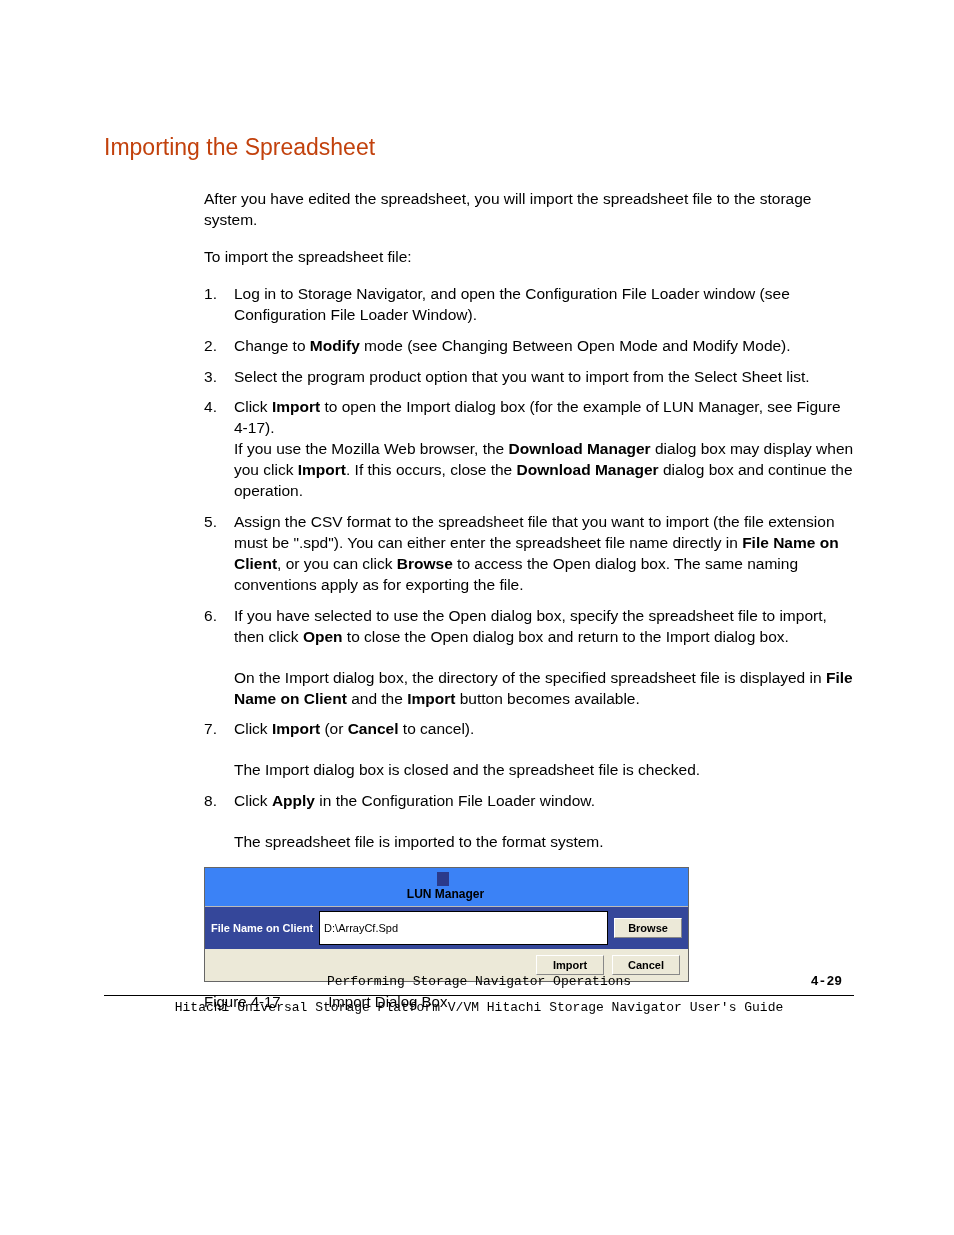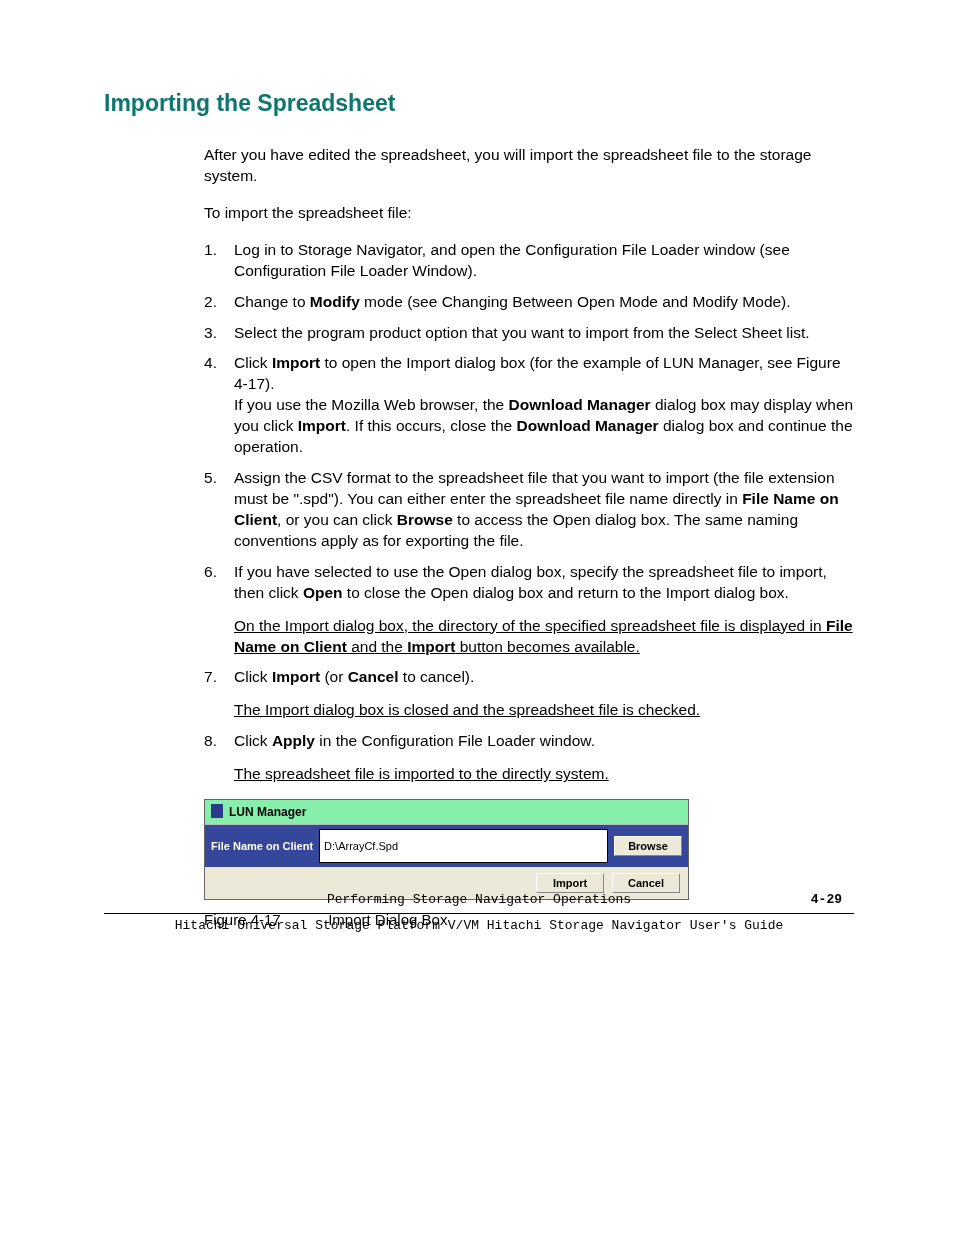--- a/index.html
+++ b/index.html
@@ -5,59 +5,61 @@
   * { box-sizing: border-box; margin: 0; padding: 0; }
   body {
     background: #ffffff;
     width: 954px;
     font-family: Verdana, Arial, sans-serif;
     color: #000;
     padding: 90px 100px 60px 104px;
     position: relative;
   }
   .heading {
-    color: #0f766e;
-    font-weight: bold;
+    color: #c2410c;
+    font-weight: normal;
     font-size: 23px;
     margin-bottom: 28px;
+    margin-top: 44px;
   }
   .body-col {
     margin-left: 100px;
     font-size: 15.5px;
     line-height: 1.35;
   }
   .p { margin-bottom: 16px; }
   ol.steps { list-style: none; counter-reset: step; }
   ol.steps > li {
     counter-increment: step;
     position: relative;
     padding-left: 30px;
     margin-bottom: 10px;
   }
   ol.steps > li::before {
     content: counter(step) ".";
     position: absolute;
     left: 0;
   }
-  .subp { margin-top: 12px; text-decoration: underline; }
+  .subp { margin-top: 20px; }
   b { font-weight: bold; }
   .figure-wrap { margin-top: 14px; }
   .dialog {
     width: 485px;
     border: 1px solid #666;
     background: #ece9d8;
     font-family: Arial, sans-serif;
     font-size: 11px;
   }
   .dialog-title-row {
     display: flex;
-    align-items: flex-start;
+    align-items: center;
     padding: 4px 8px 4px 6px;
-    background: #86efac;
+    background: #3b82f6;
     border-bottom: 1px solid #bbb;
+    flex-direction: column;
   }
   .title-square {
     width: 12px; height: 14px;
     background: #2b3a8a;
     margin-right: 6px;
   }
   .dialog-title { font-weight: bold; font-size: 12px; }
   .dialog-row2 {
     display: flex;
     align-items: center;
@@ -151,21 +153,21 @@
       </div>
     </li>
 
     <li>
       <span>Click </span><b>Import</b><span> (or </span><b>Cancel</b><span> to cancel).</span>
       <div class="subp">The Import dialog box is closed and the spreadsheet file is checked.</div>
     </li>
 
     <li>
       <span>Click </span><b>Apply</b><span> in the Configuration File Loader window.</span>
-      <div class="subp">The spreadsheet file is imported to the directly system.</div>
+      <div class="subp">The spreadsheet file is imported to the format system.</div>
     </li>
   </ol>
 
   <div class="figure-wrap">
     <div class="dialog">
       <div class="dialog-title-row">
         <div class="title-square"></div>
         <span class="dialog-title">LUN Manager</span>
       </div>
       <div class="dialog-row2">

